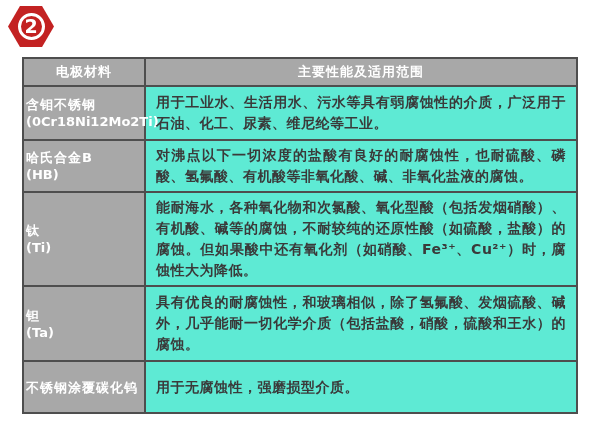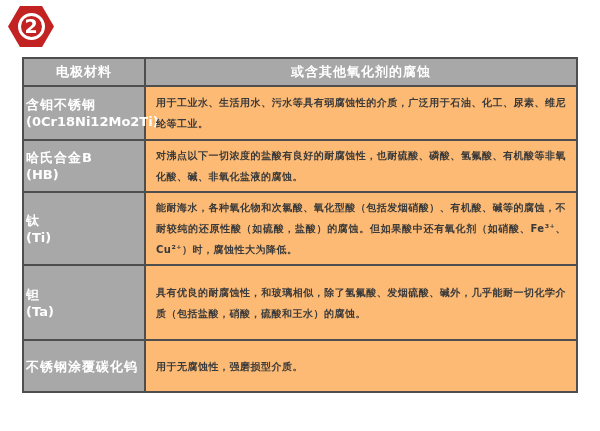--- a/index.html
+++ b/index.html
@@ -66,22 +66,22 @@
   }
   td.mat{
     width:122px;
     background:var(--cell-gray);
     color:#ffffff;font-size:13px;font-weight:bold;
     text-align:left;line-height:17px;letter-spacing:1px;
     padding:2px 2px;
   }
   td.mat .code{font-size:13px;letter-spacing:0;}
   td.desc{
-    background:#fdba74;
-    color:var(--text-dark);font-size:10px;font-weight:bold;
+    background:#5eead4;
+    color:var(--text-dark);font-size:14px;font-weight:bold;
     text-align:justify;line-height:21px;letter-spacing:0.5px;
     padding:4px 10px;
   }
   tbody tr:nth-child(1){height:54px;}
   tbody tr:nth-child(2){height:45px;}
   tbody tr:nth-child(3){height:65px;}
   tbody tr:nth-child(4){height:75px;}
   tbody tr:nth-child(5){height:52px;}
   tbody tr:nth-child(6){height:25px;}
   tbody tr:nth-child(7){height:26px;}
@@ -96,21 +96,21 @@
       <div class="hex-inner">
         <div class="hex-circle">2</div>
       </div>
     </div>
   </div>
 
   <table class="sel">
     <thead>
       <tr>
         <th style="width:122px">电极材料</th>
-        <th>或含其他氧化剂的腐蚀</th>
+        <th>主要性能及适用范围</th>
       </tr>
     </thead>
     <tbody>
         <tr>
           <td class="mat">
             <div>含钼不锈钢</div>
             <div class="code">(0Cr18Ni12Mo2Ti)</div>
           </td>
           <td class="desc">用于工业水、生活用水、污水等具有弱腐蚀性的介质，广泛用于石油、化工、尿素、维尼纶等工业。</td>
         </tr>

